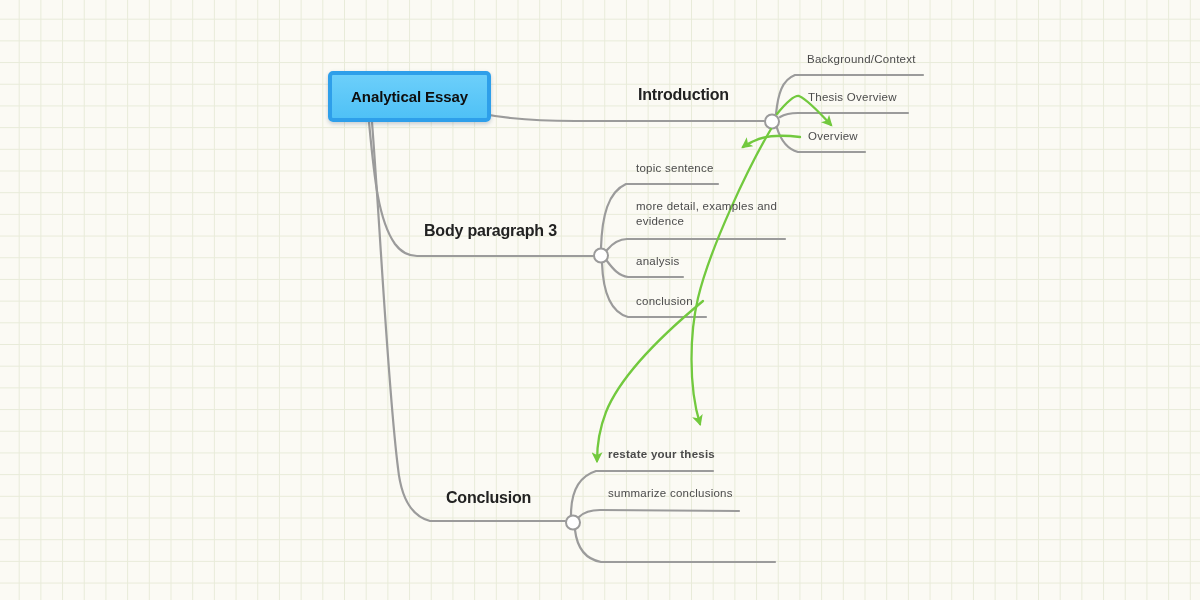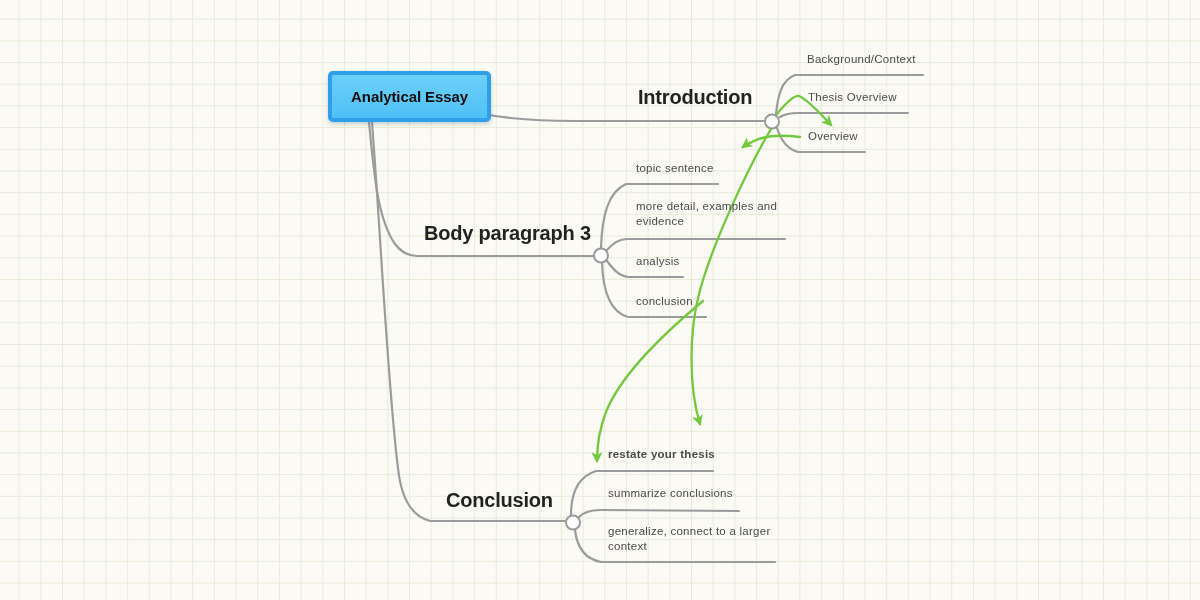--- a/index.html
+++ b/index.html
@@ -25,21 +25,21 @@
     background-size:21.7px 21.7px;
     background-position:-3px -3px;
   }
   svg.map-lines{position:absolute;left:0;top:0;width:1200px;height:600px;}
   .branch-line{fill:none;stroke:var(--branch-gray);stroke-width:2.2;stroke-linecap:round;}
   .connection{fill:none;stroke:var(--connection-green);stroke-width:2.3;stroke-linecap:round;}
   .green-fill{fill:var(--connection-green);}
   .handle{fill:#FFFFFF;stroke:var(--branch-gray);stroke-width:2;}
   .label{position:absolute;white-space:nowrap;}
   .section-label{
-    font-size:20px;font-weight:bold;color:var(--section-text);
+    font-size:16px;font-weight:bold;color:var(--section-text);
     letter-spacing:-0.2px;
   }
   .child-label{
     font-size:11.5px;color:var(--child-text);letter-spacing:0.25px;line-height:15px;
   }
   .wrap2{white-space:normal;}
   .root-node{
     position:absolute;left:288px;top:71px;width:163px;height:51px;
     background:linear-gradient(180deg,var(--root-fill-top) 0%,var(--root-fill-bottom) 100%);
     border:4px solid var(--root-border);
@@ -103,15 +103,14 @@
   <div class="label child-label" style="left:808px;top:90px;">Thesis Overview</div>
   <div class="label child-label" style="left:808px;top:129px;">Overview</div>
 
   <div class="label child-label" style="left:636px;top:161px;">topic sentence</div>
   <div class="label child-label wrap2" style="left:636px;top:199px;width:152px;">more detail, examples and evidence</div>
   <div class="label child-label" style="left:636px;top:254px;">analysis</div>
   <div class="label child-label" style="left:636px;top:294px;">conclusion</div>
 
   <div class="label child-label" style="left:608px;top:447px;font-weight:bold;">restate your thesis</div>
   <div class="label child-label" style="left:608px;top:486px;">summarize conclusions</div>
-  <div class="label child-label wrap2" style="left:608px;top:524px;width:178px;">generalize, connect to a larger context</div>
 
 </div>
 
 </body></html>

